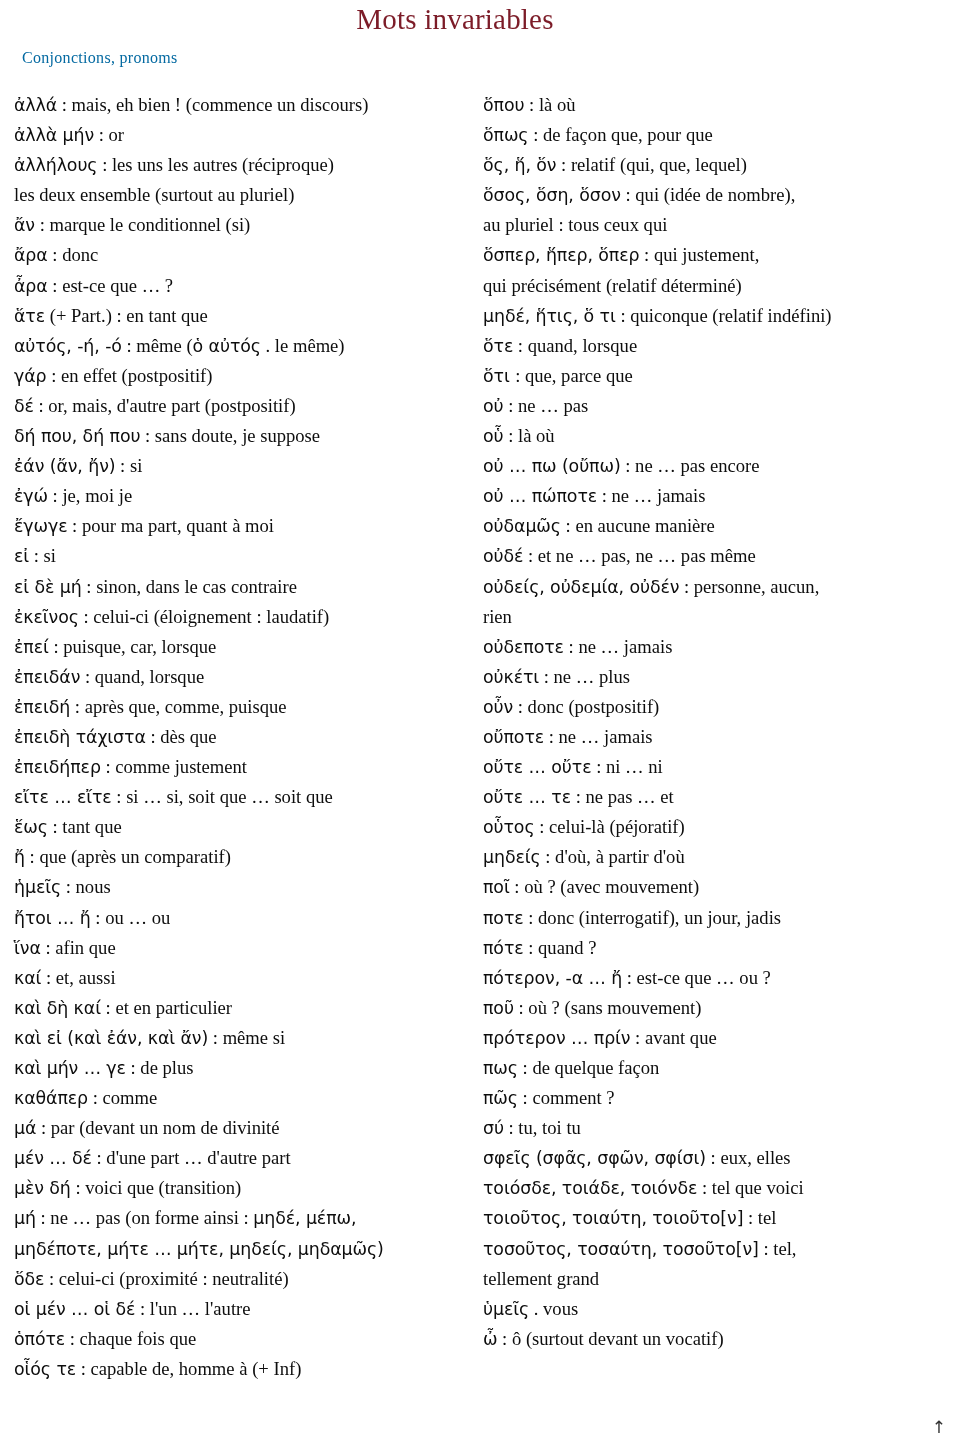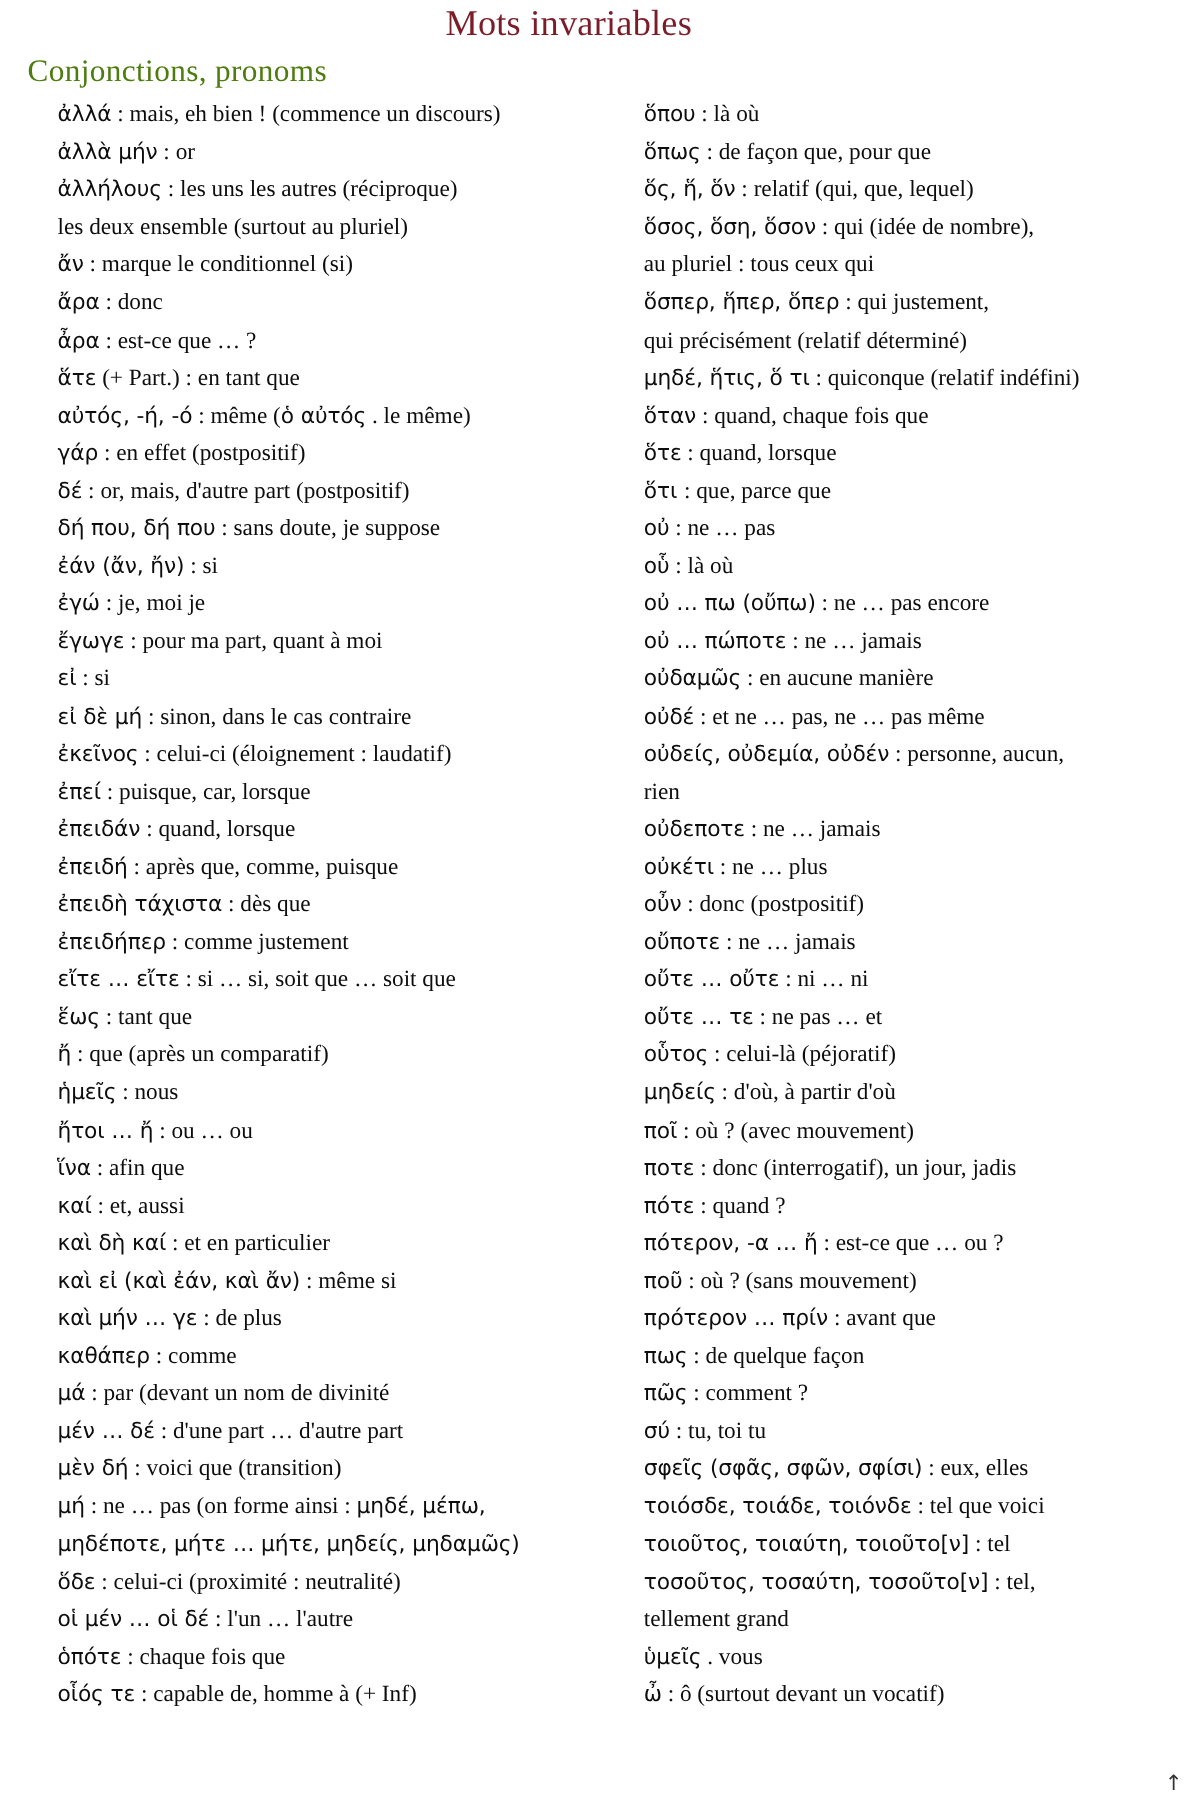--- a/index.html
+++ b/index.html
@@ -35,33 +35,32 @@
     letter-spacing: 0.2px;
     padding-left: 50px;
     box-sizing: border-box;
   }
 
   
   .section-heading {
     position: absolute;
     top: 44px;
     left: 22px;
-    font-size: 25px;
+    font-size: 16px;
     line-height: 28px;
-    color: #4d7c0f;
+    color: #0369a1;
     letter-spacing: 0.3px;
   }
 
   
   .col {
     position: absolute;
-    top: 77px;
+    top: 90px;
     font-size: 18.6px;
     line-height: 30.1px;
-    margin-left: 32px;
   }
   .col-left {
     left: 14px;
     width: 500px;
   }
   .col-right {
     left: 483px;
     width: 470px;
   }
 
@@ -151,21 +150,20 @@
     </div>
   <div class="col col-right">
       <div class="entry"><span class="gk">ὅπου</span><span class="fr"> : là où</span></div>
       <div class="entry"><span class="gk">ὅπως</span><span class="fr"> : de façon que, pour que</span></div>
       <div class="entry"><span class="gk">ὅς, ἥ, ὅν</span><span class="fr"> : relatif (qui, que, lequel)</span></div>
       <div class="entry"><span class="gk">ὅσος, ὅση, ὅσον</span><span class="fr"> : qui (idée de nombre),</span></div>
       <div class="entry"><span class="fr">au pluriel : tous ceux qui</span></div>
       <div class="entry"><span class="gk">ὅσπερ, ἥπερ, ὅπερ</span><span class="fr"> : qui justement,</span></div>
       <div class="entry"><span class="fr">qui précisément (relatif déterminé)</span></div>
       <div class="entry"><span class="gk">μηδέ, ἥτις, ὅ τι</span><span class="fr"> : quiconque (relatif indéfini)</span></div>
-      <div class="entry"><span class="gk">ὅταν</span><span class="fr"> : quand, chaque fois que</span></div>
       <div class="entry"><span class="gk">ὅτε</span><span class="fr"> : quand, lorsque</span></div>
       <div class="entry"><span class="gk">ὅτι </span><span class="fr"> : que, parce que</span></div>
       <div class="entry"><span class="gk">οὐ</span><span class="fr"> : ne … pas</span></div>
       <div class="entry"><span class="gk">οὗ</span><span class="fr"> : là où</span></div>
       <div class="entry"><span class="gk">οὐ … πω (οὔπω)</span><span class="fr"> : ne … pas encore</span></div>
       <div class="entry"><span class="gk">οὐ … πώποτε</span><span class="fr"> : ne … jamais</span></div>
       <div class="entry"><span class="gk">οὐδαμῶς</span><span class="fr"> : en aucune manière</span></div>
       <div class="entry"><span class="gk">οὐδέ</span><span class="fr"> : et ne … pas, ne … pas même</span></div>
       <div class="entry"><span class="gk">οὐδείς, οὐδεμία, οὐδέν</span><span class="fr"> : personne, aucun,</span></div>
       <div class="entry"><span class="fr">rien</span></div>

